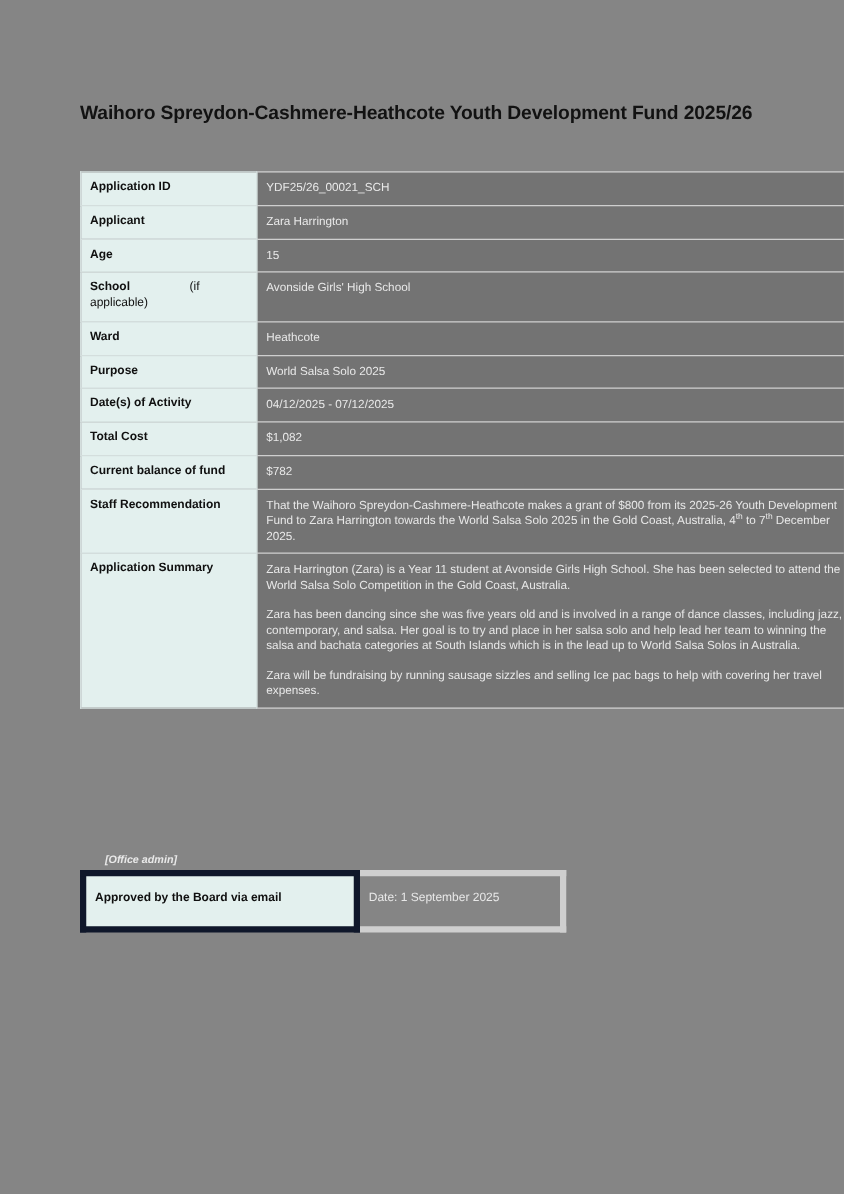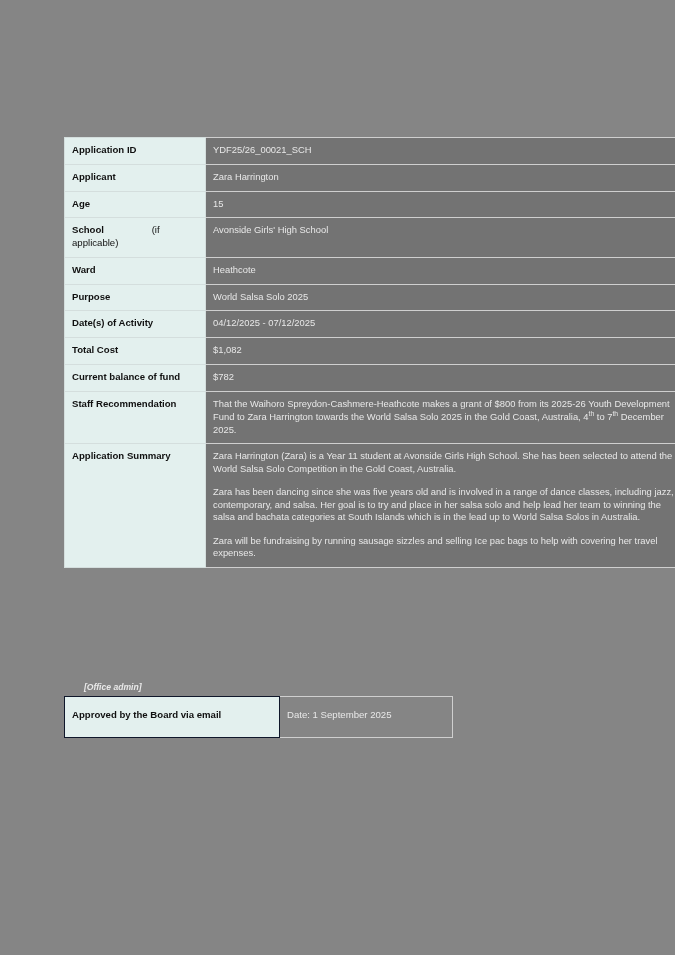--- a/index.html
+++ b/index.html
@@ -84,21 +84,21 @@
   }
   .office-table {
     position: absolute;
     left: 64px;
     top: 696px;
     width: 389px;
     border-collapse: collapse;
     table-layout: fixed;
   }
   .office-table td {
-    border: 1px solid #0f172a;
+    border: 5px solid #0f172a;
     padding: 12px 7px 16px 7px;
     font-size: 9.6px;
     line-height: 1.3;
     vertical-align: top;
   }
   .office-table td.approved {
     width: 200px;
     background: #e3f0ee;
     color: #101010;
     font-weight: bold;
@@ -107,20 +107,21 @@
     background: #858585;
     color: #e8e8e8;
     border-color: #cfcfcf;
   }
 </style>
 </head>
 <body>
 
 <div class="page">
 
+  <div class="doc-title">Waihoro Spreydon-Cashmere-Heathcote Youth Development Fund 2025/26</div>
 
   <table class="main-table">
     <tbody>
       <tr>
         <td class="label"><span>Application ID</span></td>
         <td class="value">YDF25/26_00021_SCH</td>
       </tr>
       <tr>
         <td class="label"><span>Applicant</span></td>
         <td class="value">Zara Harrington</td>

